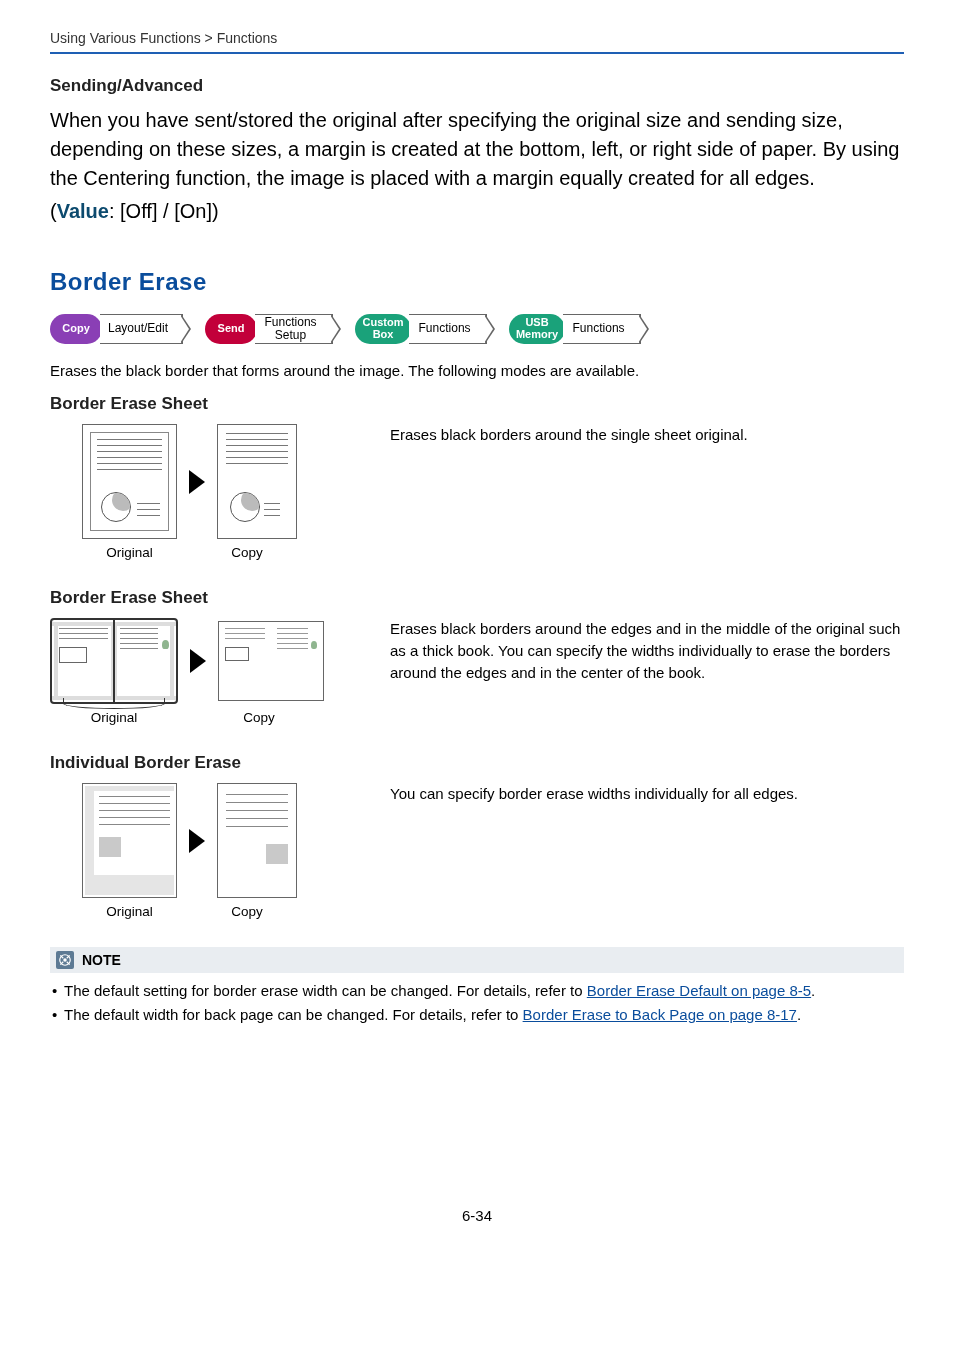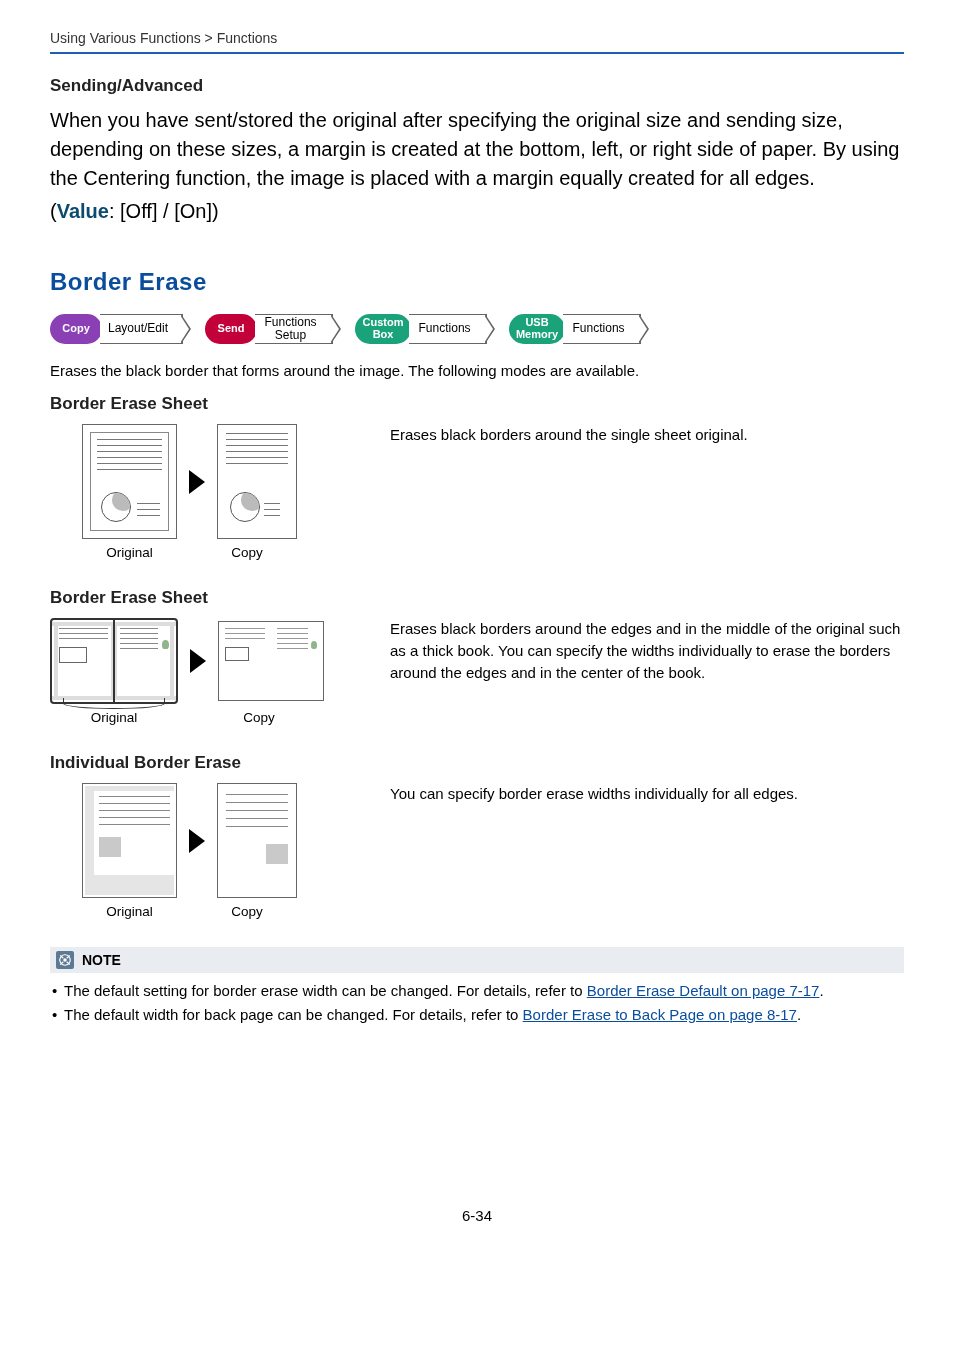--- a/index.html
+++ b/index.html
@@ -477,21 +477,21 @@
           <line x1="4" y1="4" x2="9" y2="9" stroke="#fff" stroke-width="2"></line>
           <line x1="20" y1="4" x2="15" y2="9" stroke="#fff" stroke-width="2"></line>
           <line x1="4" y1="20" x2="9" y2="15" stroke="#fff" stroke-width="2"></line>
           <line x1="20" y1="20" x2="15" y2="15" stroke="#fff" stroke-width="2"></line>
         </svg>
     </span>
     <span class="note-title">NOTE</span>
   </div>
   <ul class="note-list">
     <li>
-      <span>The default setting for border erase width can be changed. For details, refer to </span><a href="#" class="ref-link">Border Erase Default on page 7-17</a>.
+      <span>The default setting for border erase width can be changed. For details, refer to </span><a href="#" class="ref-link">Border Erase Default on page 8-5</a>.
     </li>
     <li>
       <span>The default width for back page can be changed. For details, refer to </span><a href="#" class="ref-link">Border Erase to Back Page on page 8-17</a>.
     </li>
   </ul>
 
   <div class="page-number">6-34</div>
 </div>
 
 </body></html>

